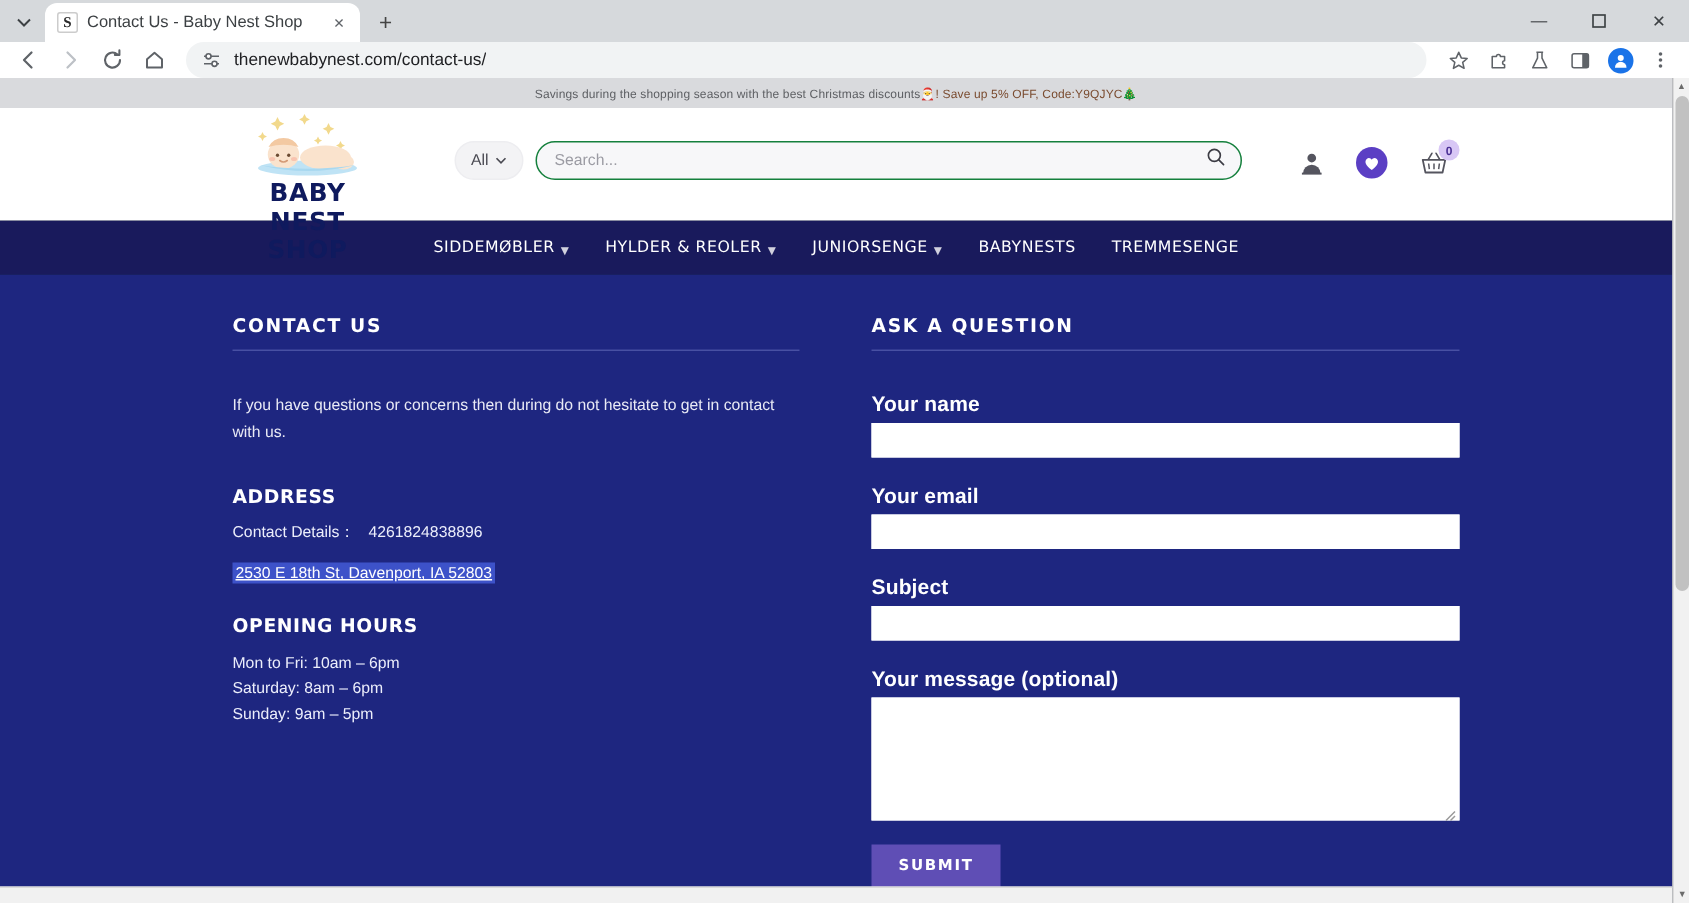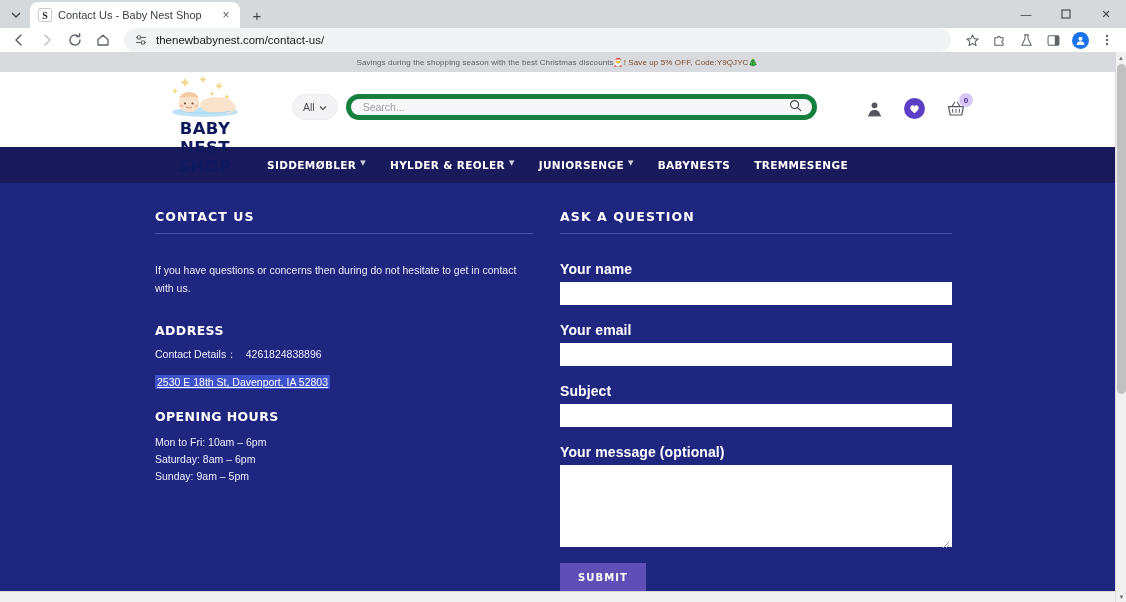--- a/index.html
+++ b/index.html
@@ -51,51 +51,51 @@
     font-size:8px; color:#5d5f63; letter-spacing:.1px;
   }
   .promo-bar .hl { color:#7a4b2f; }
 
   .head-white { background:#fff; height:75px; position:relative; display:flex; align-items:center; }
 
   .logo-wrap { position:absolute; left:155px; top:2px; width:100px; text-align:center; }
   .logo-art { width:100px; height:46px; position:relative; }
   .logo-text { font-size:16.5px; letter-spacing:.4px; color:#0f1a5e; font-weight:bold; font-family:"DejaVu Sans", sans-serif; margin-top:-1px; }
 
-  .search-wrap { position:absolute; left:292px; top:22px; display:flex; align-items:flex-start; gap:8px; width:525px; }
+  .search-wrap { position:absolute; left:303px; top:22px; display:flex; align-items:flex-start; gap:8px; width:525px; }
   .cat-select {
     height:26px; border-radius:13px; background:#f3f3f5; border:1px solid #ededf0; display:flex; align-items:center;
     gap:4px; padding:0 10px; font-size:10.5px; color:#4a4a52; flex:0 0 auto;
   }
   .search-field {
-    flex:1 1 auto; height:26px; border-radius:13px; background:#f7f7f9; border:5px solid #15803d;
+    flex:1 1 auto; height:26px; border-radius:13px; background:#f7f7f9; border:1px solid #15803d;
     display:flex; align-items:center; padding:0 12px; position:relative;
   }
   .search-ph { font-size:10.5px; color:#9b9ba3; }
   .search-btn { position:absolute; right:10px; top:50%; transform:translateY(-50%); color:#4a4a52; }
 
   .head-icons { position:absolute; right:150px; top:26px; display:flex; align-items:center; gap:22px; }
   .hicon { position:relative; display:flex; align-items:center; justify-content:center; }
   .heart-badge {
     width:21px; height:21px; border-radius:50%; background:#5b3fc4; display:flex; align-items:center; justify-content:center;
   }
   .cart-count {
     position:absolute; top:-7px; right:-8px; min-width:14px; height:14px; border-radius:7px; background:#d8c7f5;
     color:#4a2f95; font-size:8px; display:flex; align-items:center; justify-content:center; padding:0 3px; font-weight:bold;
   }
 
   .navbar { background:#191a5c; height:36px; display:flex; align-items:center; justify-content:center; gap:0; }
   .nav-item {
-    display:flex; align-items:flex-start; gap:4px; color:#fff; font-size:10.5px; font-weight:bold;
+    display:flex; align-items:flex-end; gap:4px; color:#fff; font-size:10.5px; font-weight:normal;
     letter-spacing:.35px; padding:0 12px; font-family:"DejaVu Sans", sans-serif;
   }
   .caret { font-size:7px; opacity:.8; }
 
   .content { background:#1e2680; min-height:410px; padding:26px 0 0 0; position:relative; }
-  .cols { display:flex; padding-left:155px; padding-right:99px; gap:27px; }
+  .cols { display:flex; padding-left:155px; padding-right:99px; gap:48px; }
   .col-left { width:378px; flex:0 0 auto; }
   .col-right { width:392px; flex:0 0 auto; }
 
   .sec-title {
     color:#fff; font-size:12.5px; font-weight:bold; letter-spacing:1.1px;
     font-family:"DejaVu Sans", sans-serif; padding-bottom:9px; margin:0;
   }
   .sec-rule { height:1px; background:#6b73c0; opacity:.55; margin-bottom:27px; }
 
   .para { color:#e9eaf5; font-size:10.5px; line-height:1.72; margin:0 0 26px 0; }

